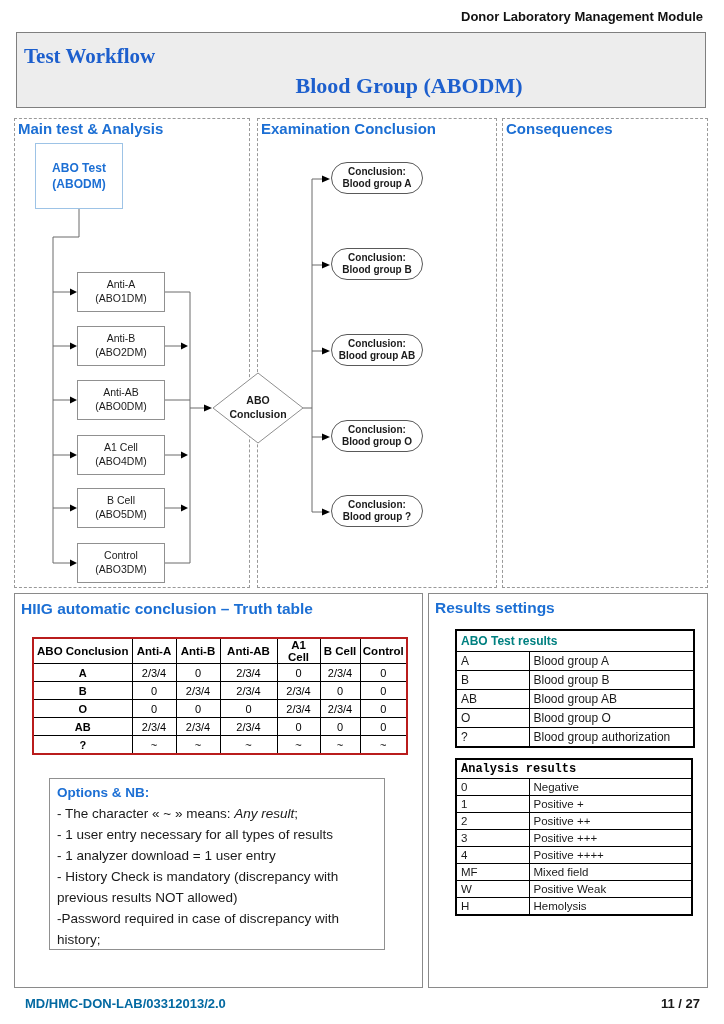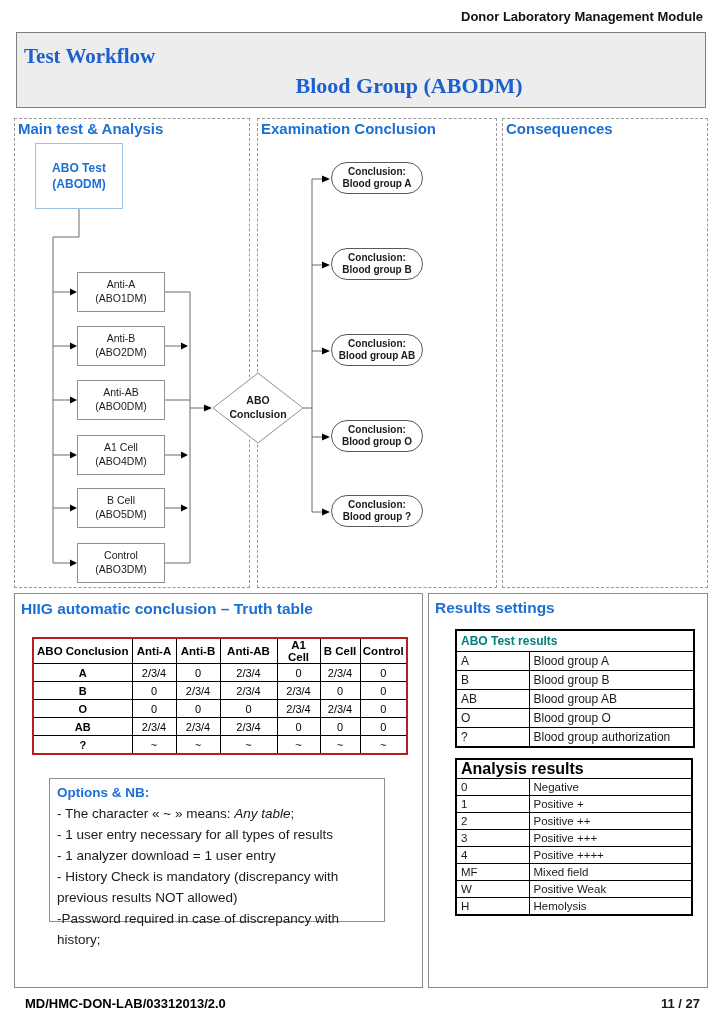--- a/index.html
+++ b/index.html
@@ -1,21 +1,21 @@
 <!DOCTYPE html>
 <html><head>
 <meta charset="utf-8">
 <style>
   html,body{margin:0;padding:0;background:#fff;}
   .page{position:relative;width:724px;height:1024px;background:#ffffff;
         font-family:"Liberation Sans",sans-serif;overflow:hidden;}
 
   
   .doc-header{position:absolute;top:9px;right:21px;font-size:13px;font-weight:bold;color:#111;padding-left:31px;}
-  .footer-left{position:absolute;top:996px;left:25px;font-size:13px;font-weight:bold;color:#000000;text-align:center;}
+  .footer-left{position:absolute;top:996px;left:25px;font-size:13px;font-weight:bold;color:#0369a1;text-align:center;}
   .footer-right{position:absolute;top:996px;right:24px;font-size:13px;font-weight:bold;color:#1a1a1a;}
 
   
   .title-box{position:absolute;left:16px;top:32px;width:688px;height:74px;
              background:#ededed;border:1.5px solid #7f7f7f;}
   .doc-title{position:absolute;left:7px;top:11px;font-family:"Liberation Serif",serif;
              font-size:21px;font-weight:bold;color:#1d5fcd;}
   .doc-subtitle{position:absolute;left:0;top:40px;width:100%;text-align:center;
              font-family:"Liberation Serif",serif;font-size:22px;font-weight:bold;color:#1d5fcd;padding-left:48px;}
 
@@ -50,34 +50,34 @@
 
   table{border-collapse:collapse;}
   
   .truth-table{position:absolute;left:17px;top:43px;border:2px solid #b91c1c;}
   .truth-table td{border:1px solid #000;text-align:center;font-size:11px;color:#000;
                   height:17px;padding:0 2px;}
   .truth-table tr.hdr td{font-weight:bold;font-size:11.5px;height:19px;}
   .truth-table td.rowhead{font-weight:bold;}
 
   
-  .options-box{position:absolute;left:34px;top:184px;width:336px;height:144px;
+  .options-box{position:absolute;left:34px;top:184px;width:336px;height:172px;
                border:1px solid #909090;box-sizing:border-box;padding:3px 7px;}
   .options-title{font-size:13.5px;font-weight:bold;color:#1c6fd4;line-height:21px;}
   .options-line{font-size:13.5px;color:#1a1a1a;line-height:21px;}
   .options-line .it{font-style:italic;}
 
   
   .res-table{position:absolute;border:2px solid #000;padding-left:24px;}
   .abo-results{left:26px;top:35px;}
   .abo-results td{border:1px solid #000;font-size:12px;color:#1a1a1a;height:18px;padding:0 4px;text-align:left;}
   .abo-results td.tbl-hdr{color:#008080;font-weight:bold;height:20px;}
   .analysis-results{left:26px;top:164px;}
   .analysis-results td{border:1px solid #000;font-size:11.5px;color:#1a1a1a;height:16px;padding:0 4px;text-align:left;}
-  .analysis-results td.tbl-hdr{color:#000;font-weight:bold;font-size:16px;height:18px;}
+  .analysis-results td.tbl-hdr{color:#000;font-weight:bold;font-size:12px;height:18px;font-family:Liberation Mono, monospace;}
 </style>
 </head>
 <body>
 
 <div class="page">
 
   <div class="doc-header">Donor Laboratory Management Module</div>
 
   <div class="title-box">
     <div class="doc-title">Test Workflow</div>
@@ -261,21 +261,21 @@
         <td>~</td>
         <td>~</td>
         <td>~</td>
         <td>~</td>
       </tr>
     </tbody>
       </table>
 
     <div class="options-box">
       <div class="options-title">Options &amp; NB:</div>
-      <div class="options-line"><span>- The character « ~ » means: </span><span class="it">Any table</span><span>;</span></div>
+      <div class="options-line"><span>- The character « ~ » means: </span><span class="it">Any result</span><span>;</span></div>
       <div class="options-line">- 1 user entry necessary for all types of results</div>
       <div class="options-line">- 1 analyzer download = 1 user entry</div>
       <div class="options-line">- History Check is mandatory (discrepancy with previous results NOT allowed)</div>
       <div class="options-line">-Password required in case of discrepancy with history;</div>
     </div>
   </div>
 
   <div class="results-box">
     <div class="section-title" style="left:6px;top:5px;">Results settings</div>
 

